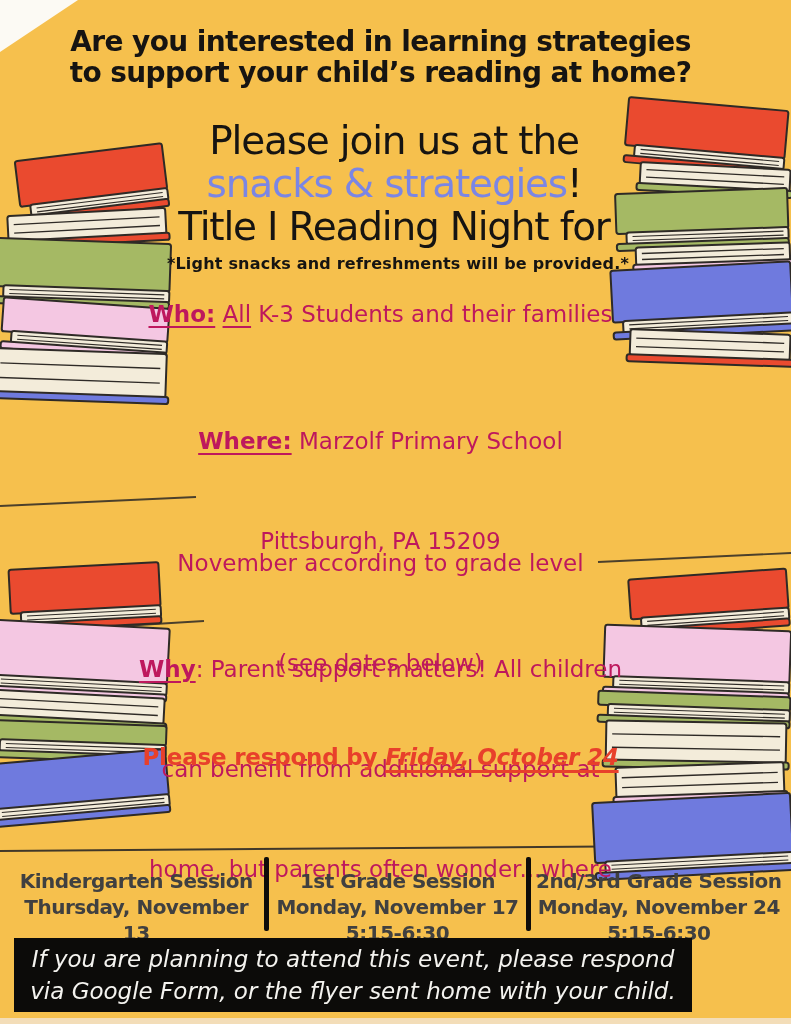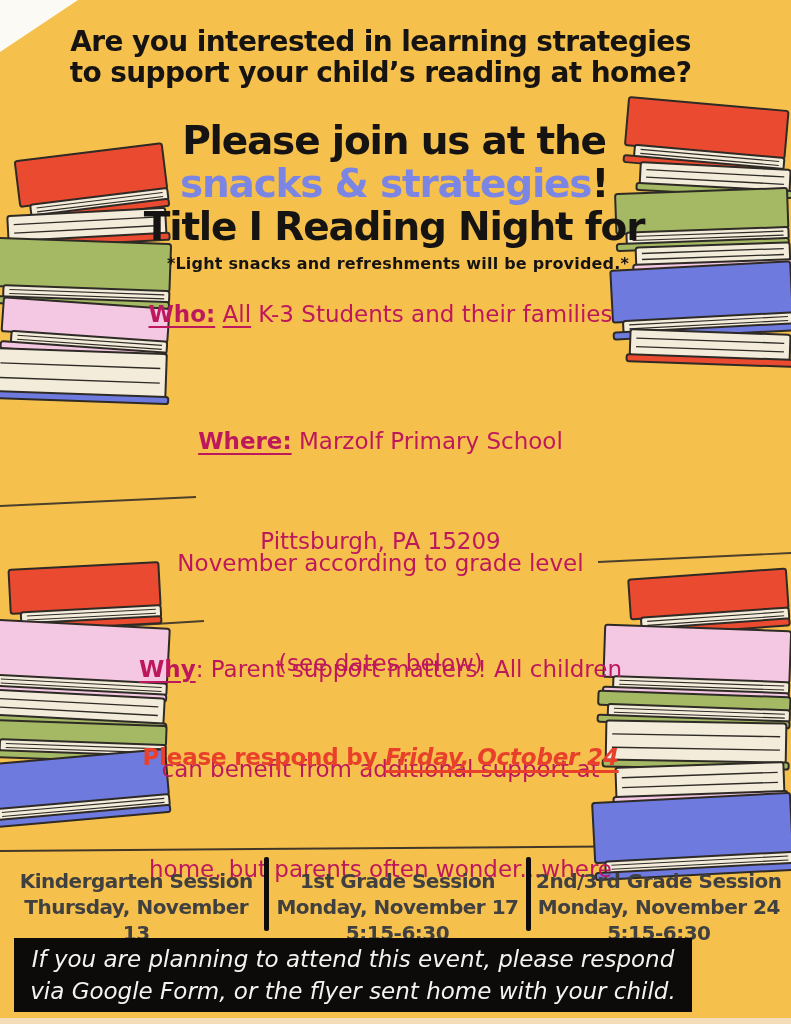--- a/index.html
+++ b/index.html
@@ -20,21 +20,21 @@
   .s-rt{right:-20px;top:98px;}
   .s-rb{right:-20px;top:568px;}
   .content{position:absolute;top:0;left:0;width:665px;height:1024px;z-index:3;margin-left:48px;}
   .center{text-align:center;}
   .abs{position:absolute;left:0;right:0;}
   .headline{
     top:26px;font-size:28px;font-weight:800;line-height:1.12;
     letter-spacing:-0.6px;color:var(--ink);
   }
   .bigtitle{
-    top:120px;font-size:39px;font-weight:700;line-height:1.1;
+    top:120px;font-size:39px;font-weight:400;line-height:1.1;
     letter-spacing:-1.2px;color:var(--ink);padding-left:27px;
   }
   .hl{color:var(--blue);}
   .note{top:254px;font-size:16px;font-weight:800;letter-spacing:0.2px;padding-left:35px;}
   .body-block{font-size:23px;line-height:1.45;color:#be185d;white-space:pre-wrap;}
   .who{top:298px;}
   .where{top:358px;}
   .when{top:480px;}
   .why{top:586px;}
   .bold{font-weight:700;}

